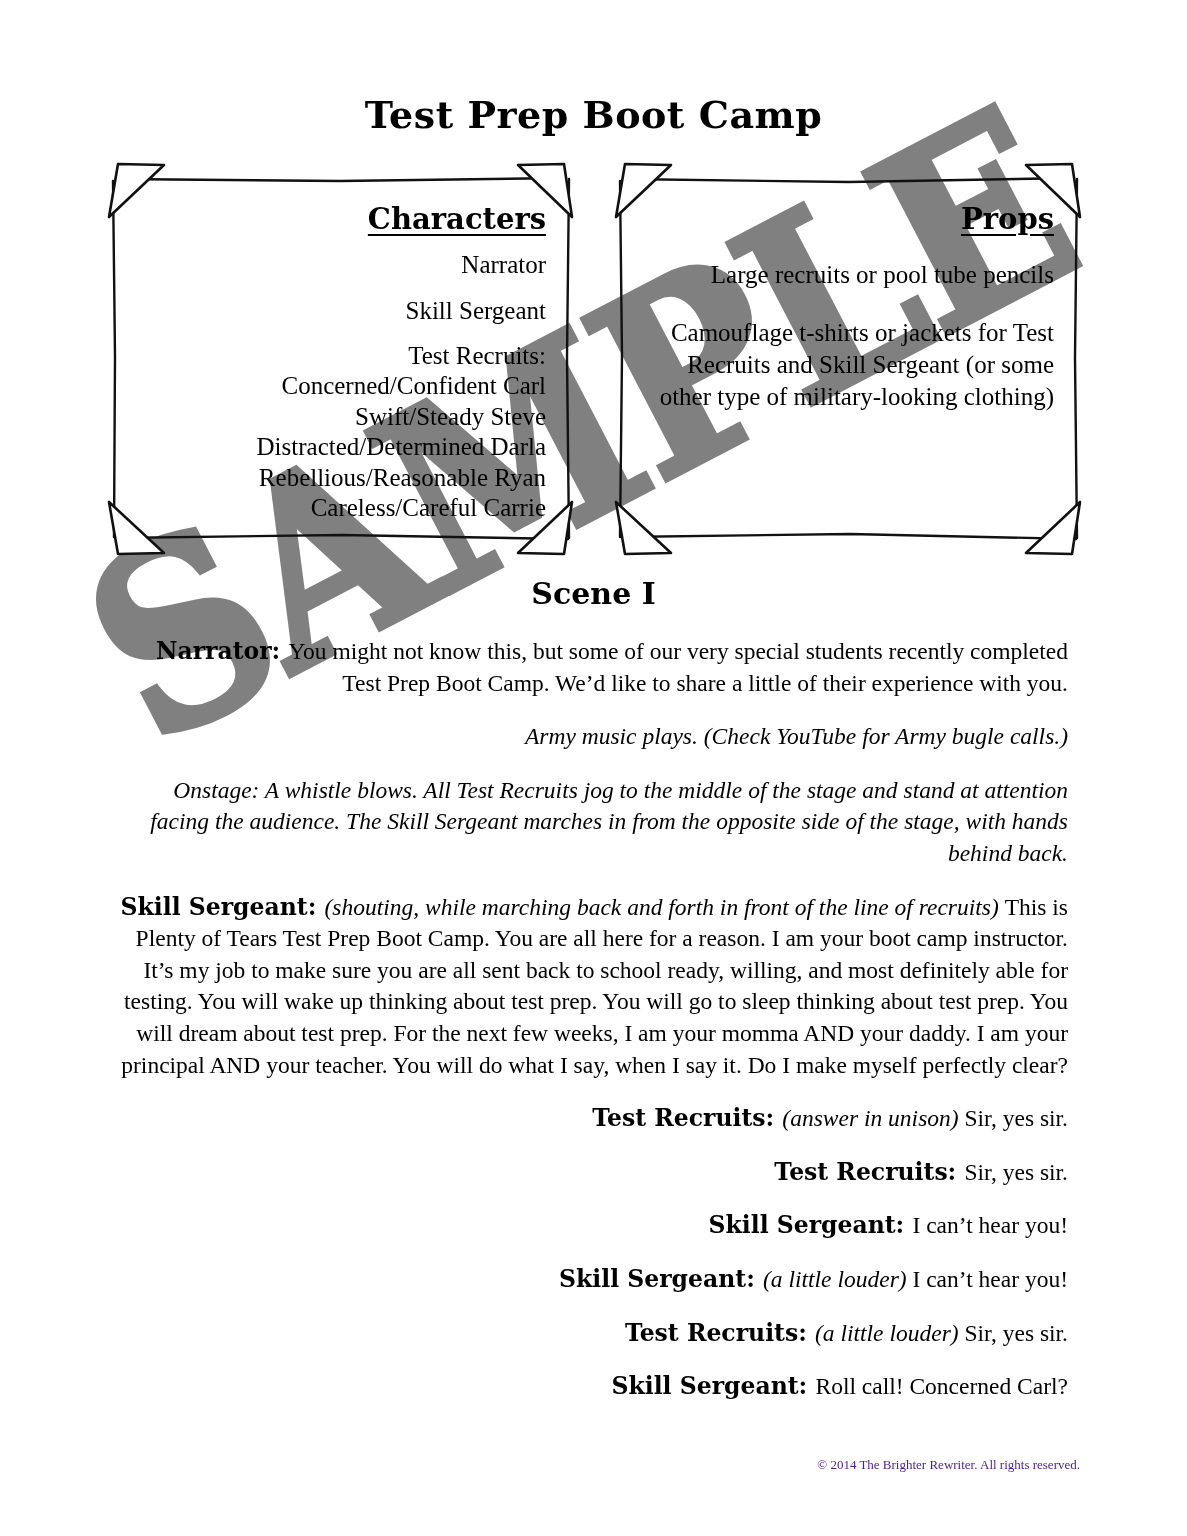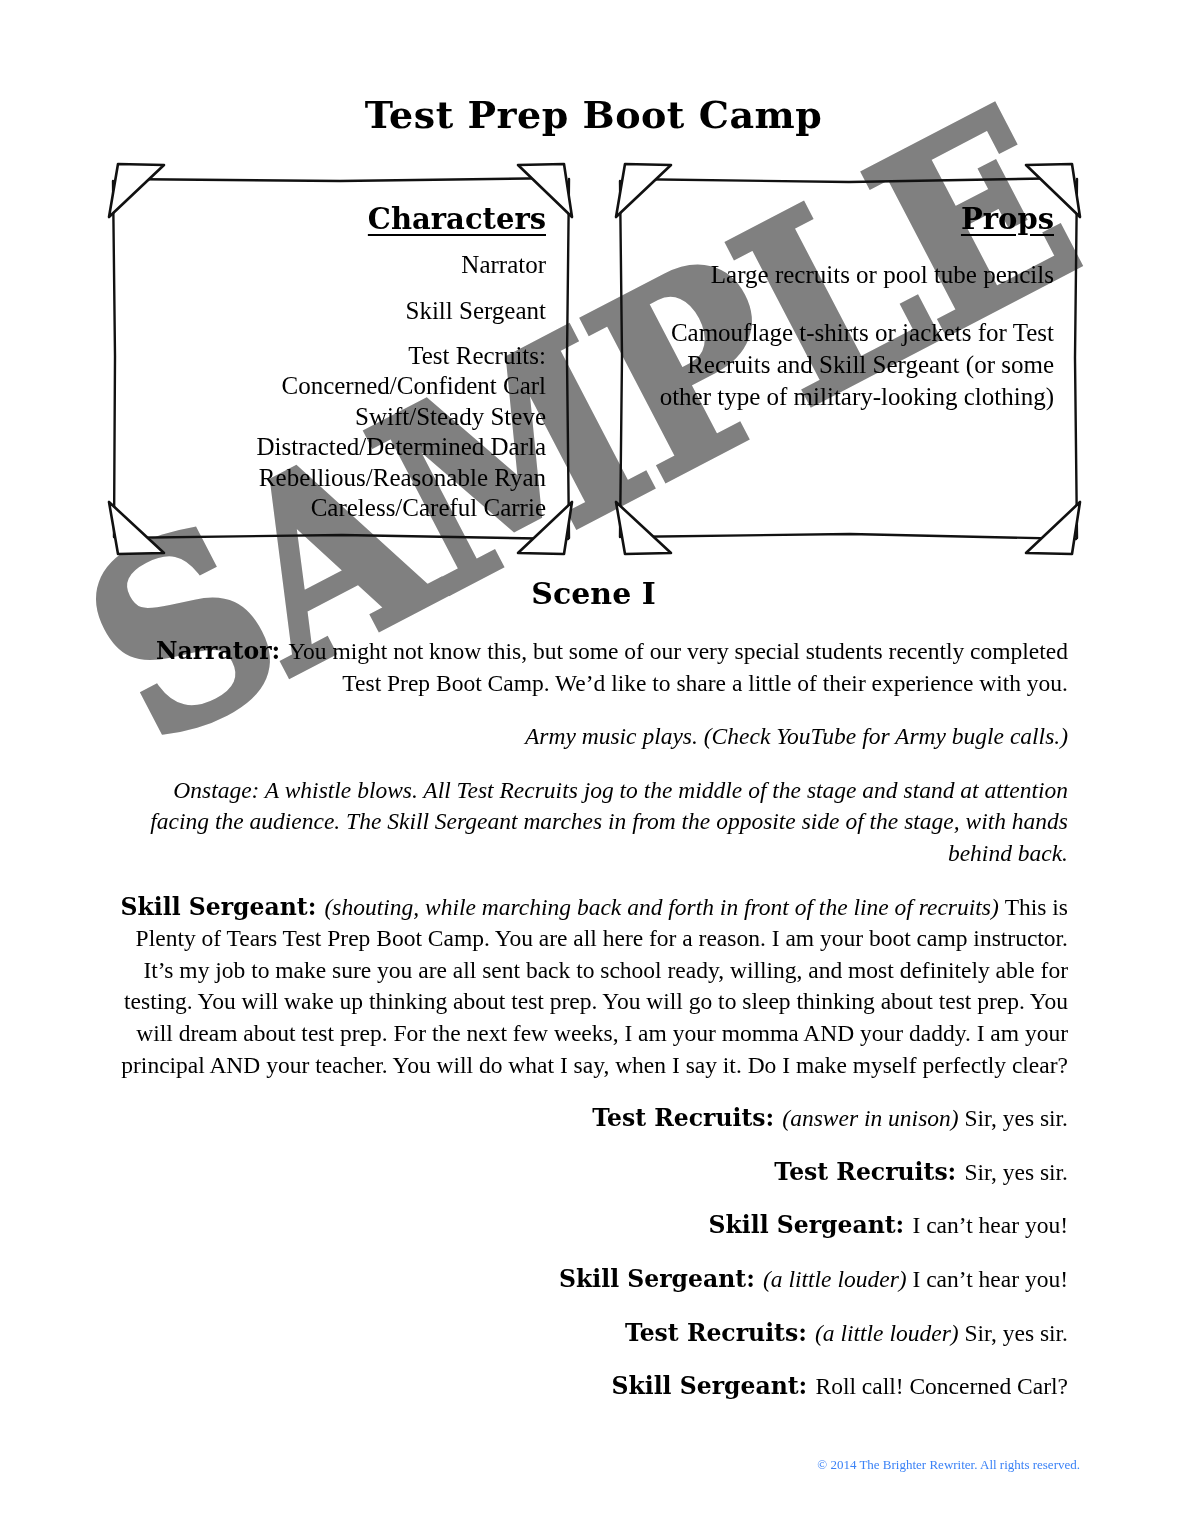--- a/index.html
+++ b/index.html
@@ -152,21 +152,21 @@
   
   #footer-copyright {
     position: absolute;
     left: 0;
     top: 1457px;
     width: 1187px;
     padding-right: 107px;
     box-sizing: border-box;
     text-align: right;
     font-size: 13px;
-    color: #3b82f6;
+    color: #4c1d95;
   }
 </style>
 </head>
 <body>
 
 <div id="page">
 
   <div id="watermark-layer">
     <div id="watermark-text">SAMPLE</div>
   </div>

